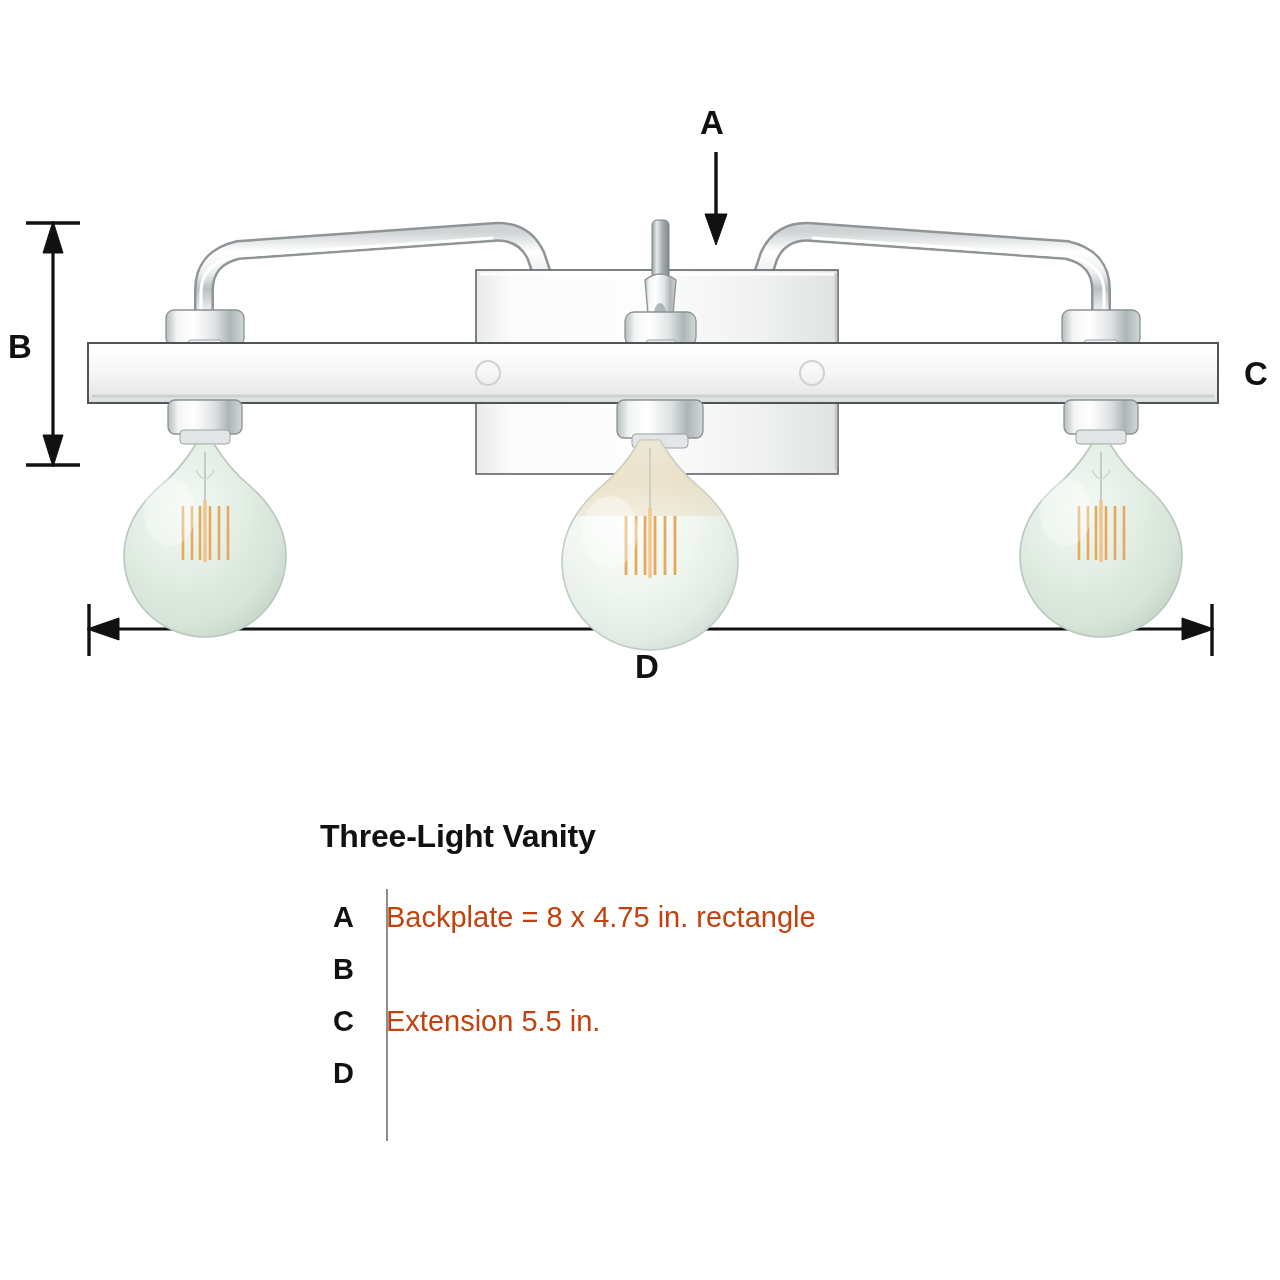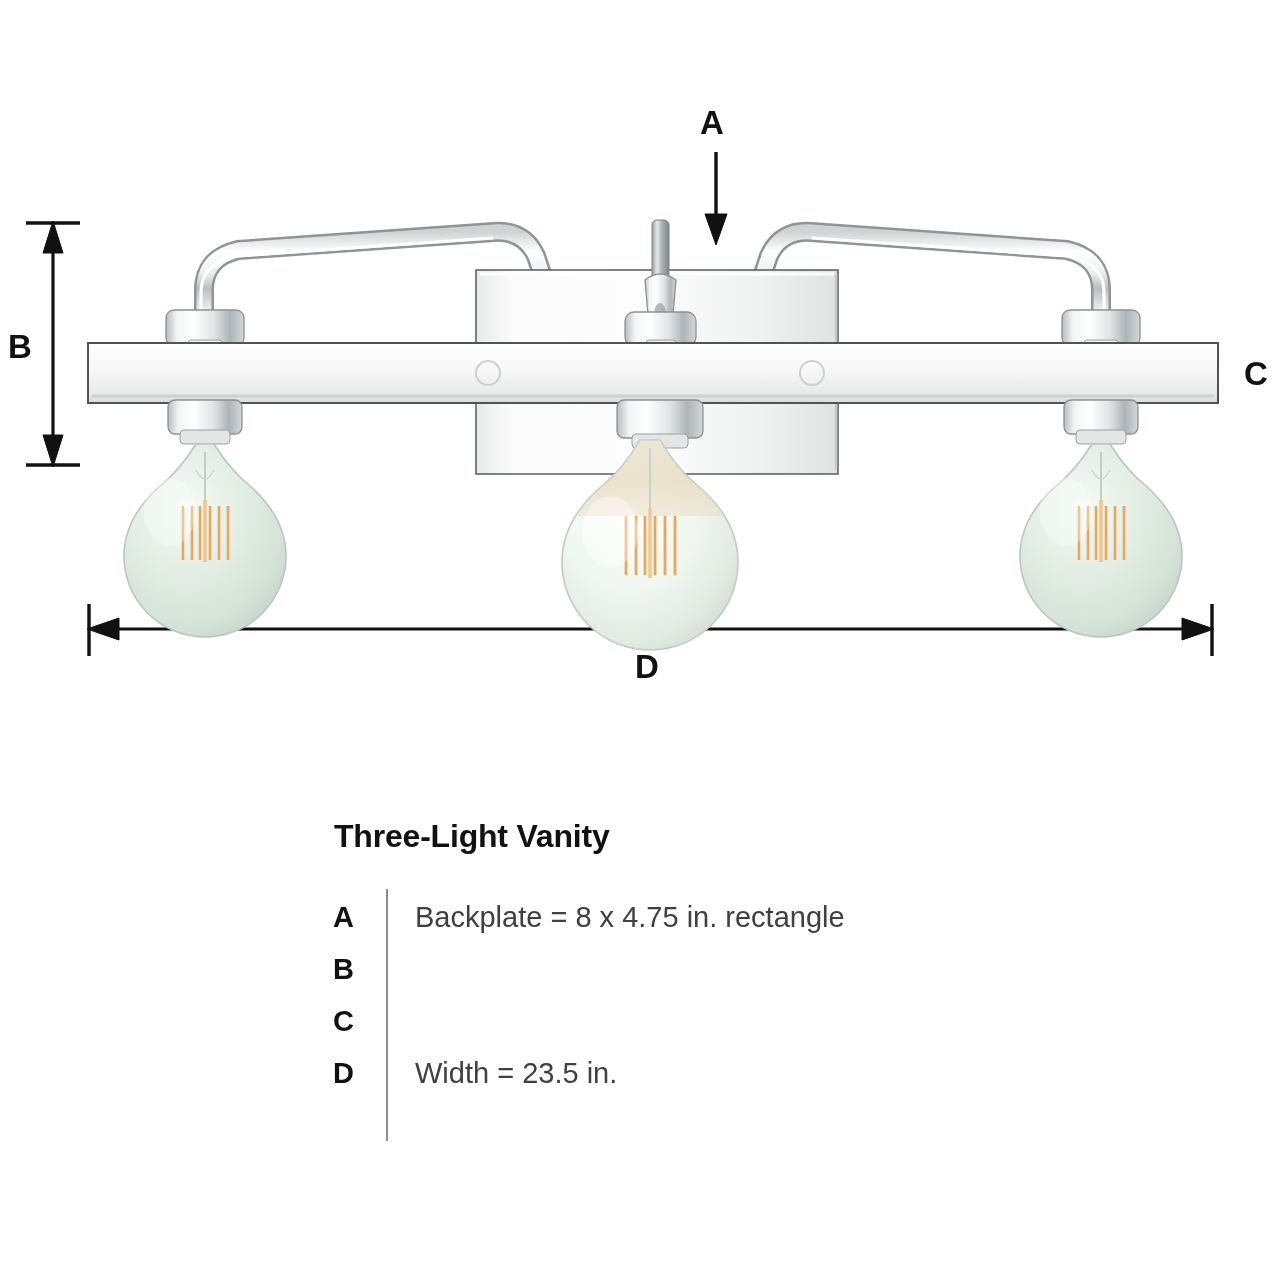--- a/index.html
+++ b/index.html
@@ -53,21 +53,21 @@
     left: 318px;
     top: 818px;
     width: 700px;
   }
   #spec-title {
     font-family: "Liberation Sans", sans-serif;
     font-weight: bold;
     font-size: 32px;
     letter-spacing: -0.2px;
     color: #111111;
-    margin: 0 0 46px 16px;
+    margin: 0 0 46px 2px;
     white-space: nowrap;
   }
   #spec-table {
     position: relative;
     padding-left: 0;
   }
   #spec-divider {
     position: absolute;
     left: 68px;
     top: -12px;
@@ -84,23 +84,22 @@
     width: 68px;
     flex: 0 0 68px;
     font-weight: bold;
     font-size: 29px;
     color: #111111;
     text-align: left;
     padding-left: 15px;
     box-sizing: border-box;
   }
   .spec-val {
-    padding-left: 29px;
     font-size: 29px;
-    color: #404040;
+    color: #c2410c;
     white-space: nowrap;
   }
 </style>
 </head>
 <body>
 
 <div id="diagram-stage">
 
   <svg class="svg-layer" viewBox="0 0 1280 1280">
     <defs>
@@ -306,21 +305,21 @@
 
       <div class="spec-row">
         <div class="spec-key">A</div>
         <div class="spec-val">Backplate = 8 x 4.75 in. rectangle</div>
       </div>
       <div class="spec-row">
         <div class="spec-key">B</div>
       </div>
       <div class="spec-row">
         <div class="spec-key">C</div>
+        <div class="spec-val">Extension 5.5 in.</div>
       </div>
       <div class="spec-row">
         <div class="spec-key">D</div>
-        <div class="spec-val">Width = 23.5 in.</div>
       </div>
     </div>
   </div>
 
 </div>
 
 </body></html>

